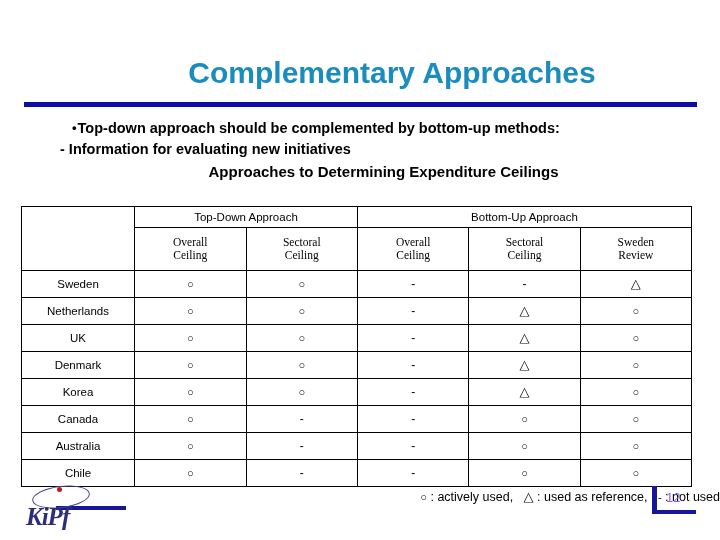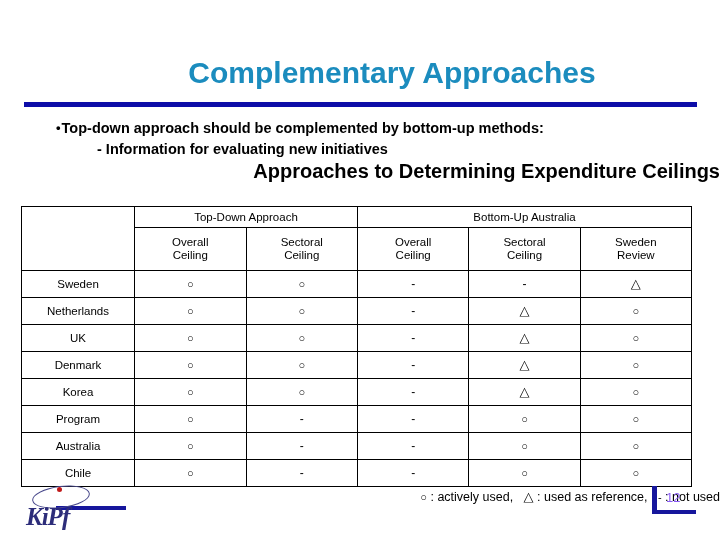--- a/index.html
+++ b/index.html
@@ -46,36 +46,36 @@
     position: absolute;
     top: 117px;
     left: 0;
     width: 720px;
     font-size: 14.5px;
     line-height: 21px;
     font-weight: bold;
     color: #000000;
   }
   .bullet-line-1 {
-    padding-left: 56px;
+    padding-left: 72px;
     white-space: nowrap;
   }
   .bullet-dot {
     font-size: 13px;
     vertical-align: 1px;
     margin-right: 1px;
   }
   .bullet-line-sub {
-    padding-left: 97px;
+    padding-left: 60px;
     white-space: nowrap;
   }
   .subtitle-line {
-    text-align: right;
+    text-align: center;
     font-weight: bold;
-    font-size: 20px;
+    font-size: 15px;
     padding-top: 1px;
     padding-left: 47px;
   }
 
   
   #approach-table {
     position: absolute;
     left: 21px;
     top: 206px;
     width: 669px;
@@ -103,20 +103,21 @@
     height: 26px;
     font-size: 13px;
   }
   th.group-head {
     height: 20px;
     font-size: 12.5px;
   }
   th.sub-head {
     height: 42px;
     font-size: 11.5px;
+    font-family: Liberation Serif, serif;
   }
   th.corner-cell {
     border-right: 1.6px solid #000000;
   }
   .mark-circle {
     font-size: 11px;
     line-height: 11px;
   }
   .mark-tri {
     font-size: 13px;
@@ -234,21 +235,21 @@
   <div class="bullet-line-1"><span class="bullet-dot">•</span><span>Top-down approach should be complemented by bottom-up methods:</span></div>
   <div class="bullet-line-sub">- Information for evaluating new initiatives</div>
   <div class="subtitle-line">Approaches to Determining Expenditure Ceilings</div>
 </div>
 
 <table id="approach-table">
   <thead>
     <tr>
       <th class="corner-cell" rowspan="2" style="width:112px;"></th>
       <th class="group-head" colspan="2" style="width:222px;">Top-Down Approach</th>
-      <th class="group-head" colspan="3" style="width:333px;">Bottom-Up Australia</th>
+      <th class="group-head" colspan="3" style="width:333px;">Bottom-Up Approach</th>
     </tr>
     <tr>
       <th class="sub-head" style="width:111px;">
         <div>Overall</div>
         <div>Ceiling</div>
       </th>
       <th class="sub-head" style="width:111px;">
         <div>Sectoral</div>
         <div>Ceiling</div>
       </th>
@@ -301,21 +302,21 @@
       </tr>
       <tr>
         <td class="country-cell">Korea</td>
         <td class="mark-cell"><span class="mark-circle">○</span></td>
         <td class="mark-cell"><span class="mark-circle">○</span></td>
         <td class="mark-cell"><span class="mark-dash">-</span></td>
         <td class="mark-cell"><span class="mark-tri">△</span></td>
         <td class="mark-cell"><span class="mark-circle">○</span></td>
       </tr>
       <tr>
-        <td class="country-cell">Program</td>
+        <td class="country-cell">Canada</td>
         <td class="mark-cell"><span class="mark-circle">○</span></td>
         <td class="mark-cell"><span class="mark-dash">-</span></td>
         <td class="mark-cell"><span class="mark-dash">-</span></td>
         <td class="mark-cell"><span class="mark-circle">○</span></td>
         <td class="mark-cell"><span class="mark-circle">○</span></td>
       </tr>
       <tr>
         <td class="country-cell">Australia</td>
         <td class="mark-cell"><span class="mark-circle">○</span></td>
         <td class="mark-cell"><span class="mark-dash">-</span></td>

